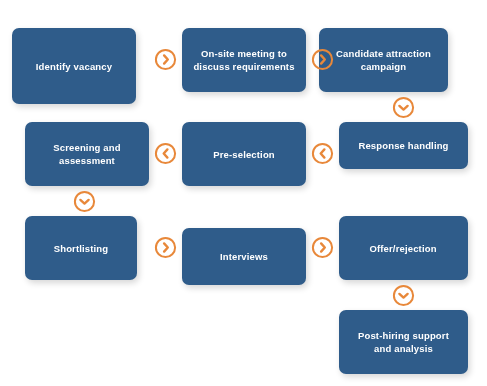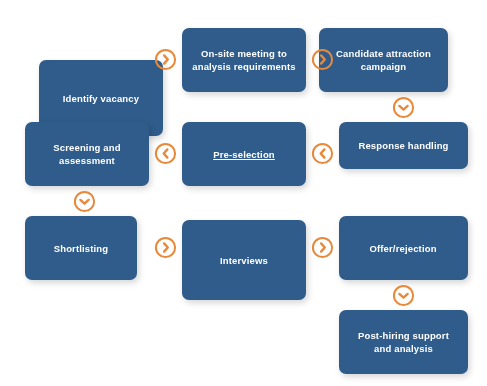--- a/index.html
+++ b/index.html
@@ -63,45 +63,45 @@
     stroke: #e8883a;
     stroke-width: 2.4;
     stroke-linecap: round;
     stroke-linejoin: round;
   }
 </style>
 </head>
 <body>
 
 <div id="canvas">
-    <div class="node" style="left: 39px; top: 28px; width: 124px; height: 76px; background: rgb(47, 92, 138); color: rgb(255, 255, 255); margin-top: 32px;">
+    <div class="node" style="left: 12px; top: 28px; width: 124px; height: 76px; background: rgb(47, 92, 138); color: rgb(255, 255, 255);">
       <span class="node-label">Identify vacancy</span>
     </div>
     <div class="node" style="left: 182px; top: 28px; width: 124px; height: 64px; background: rgb(47, 92, 138); color: rgb(255, 255, 255);">
       <span class="node-label">On-site meeting to
-analysis requirements</span>
+discuss requirements</span>
     </div>
     <div class="node" style="left: 319px; top: 28px; width: 129px; height: 64px; background: rgb(47, 92, 138); color: rgb(255, 255, 255);">
       <span class="node-label">Candidate attraction
 campaign</span>
     </div>
     <div class="node" style="left: 25px; top: 122px; width: 124px; height: 64px; background: rgb(47, 92, 138); color: rgb(255, 255, 255);">
       <span class="node-label">Screening and
 assessment</span>
     </div>
-    <div class="node" style="left: 182px; top: 122px; width: 124px; height: 64px; background: rgb(47, 92, 138); color: rgb(255, 255, 255); text-decoration: underline;">
+    <div class="node" style="left: 182px; top: 122px; width: 124px; height: 64px; background: rgb(47, 92, 138); color: rgb(255, 255, 255);">
       <span class="node-label">Pre-selection</span>
     </div>
     <div class="node" style="left: 339px; top: 122px; width: 129px; height: 47px; background: rgb(47, 92, 138); color: rgb(255, 255, 255);">
       <span class="node-label">Response handling</span>
     </div>
     <div class="node" style="left: 25px; top: 216px; width: 112px; height: 64px; background: rgb(47, 92, 138); color: rgb(255, 255, 255);">
       <span class="node-label">Shortlisting</span>
     </div>
-    <div class="node" style="left: 182px; top: 220px; width: 124px; height: 80px; background: rgb(47, 92, 138); color: rgb(255, 255, 255);">
+    <div class="node" style="left: 182px; top: 228px; width: 124px; height: 57px; background: rgb(47, 92, 138); color: rgb(255, 255, 255);">
       <span class="node-label">Interviews</span>
     </div>
     <div class="node" style="left: 339px; top: 216px; width: 129px; height: 64px; background: rgb(47, 92, 138); color: rgb(255, 255, 255); padding-left: 7px;">
       <span class="node-label">Offer/rejection</span>
     </div>
     <div class="node" style="left: 339px; top: 310px; width: 129px; height: 64px; background: rgb(47, 92, 138); color: rgb(255, 255, 255);">
       <span class="node-label">Post-hiring support
 and analysis</span>
     </div>
     <div class="conn" style="left: 154px; top: 48px;">

